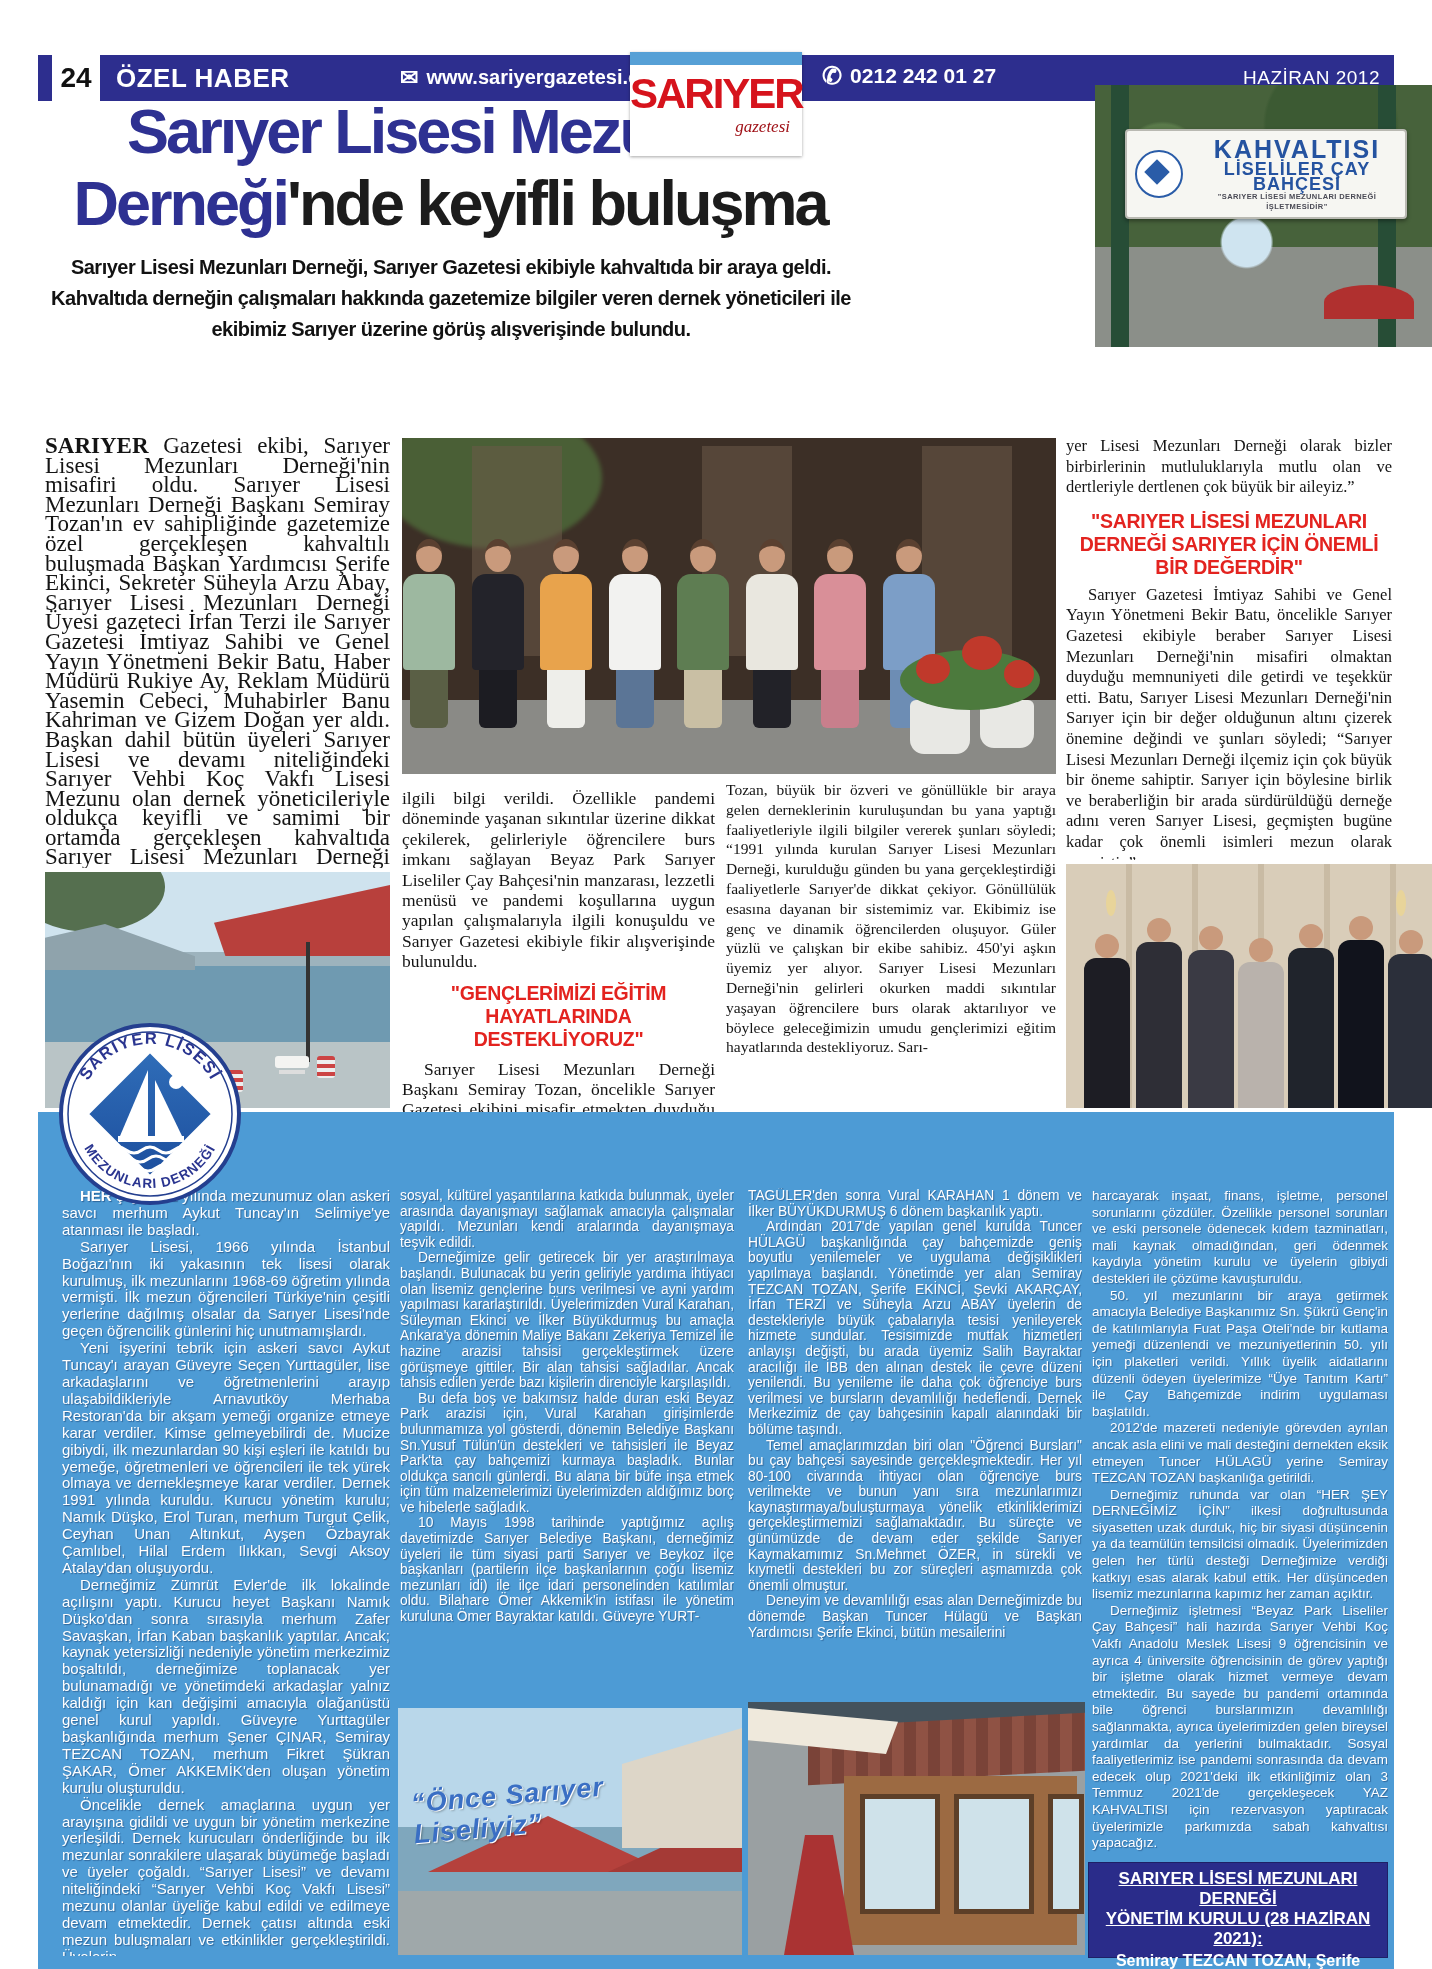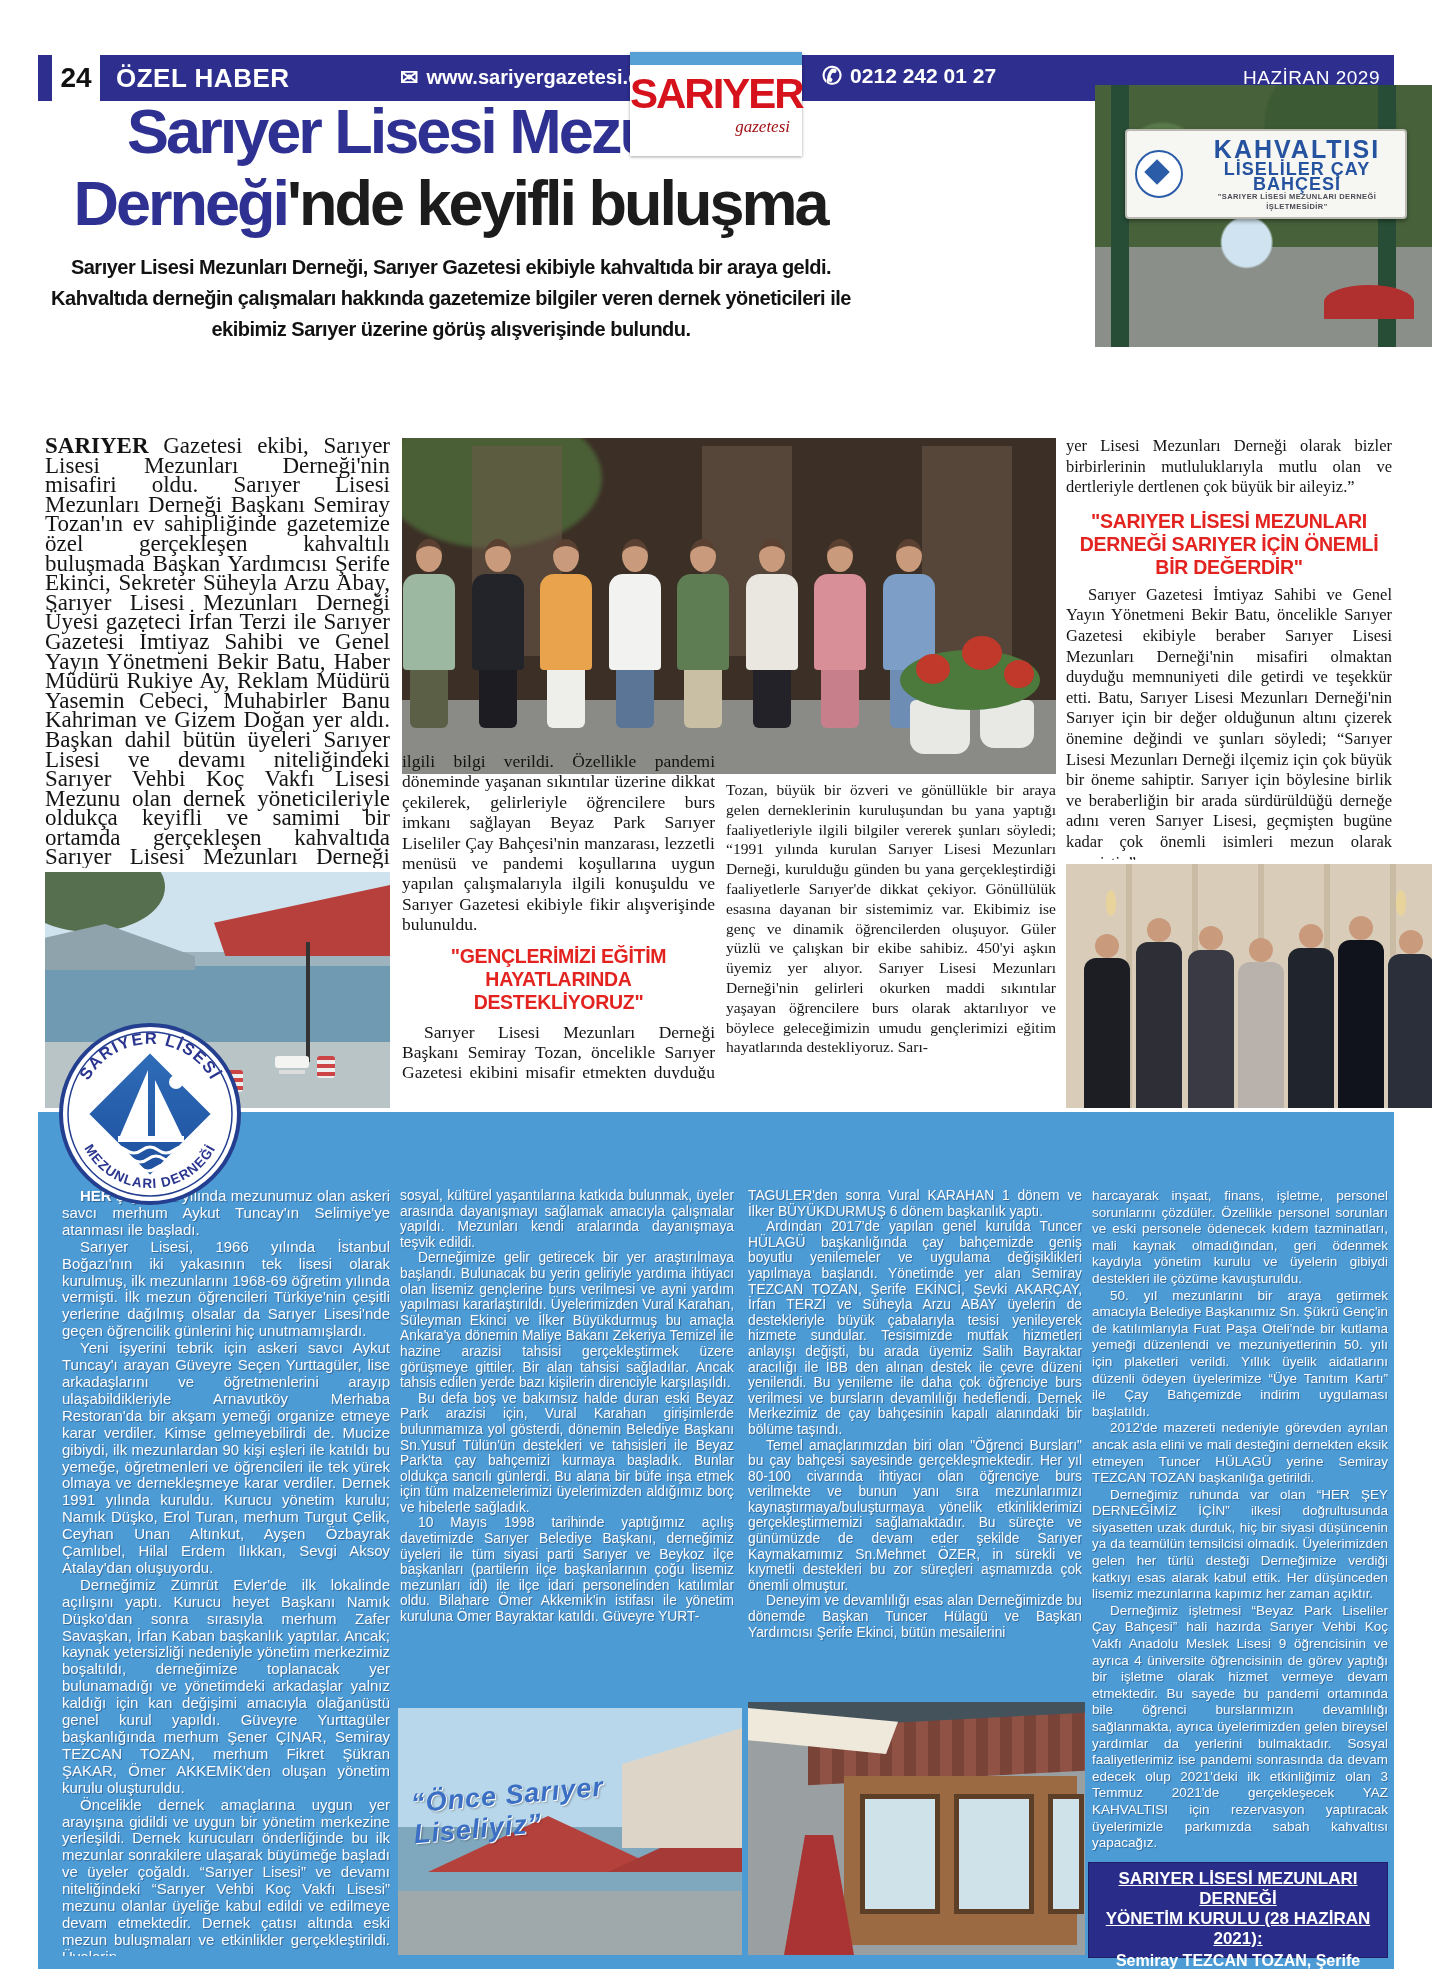--- a/index.html
+++ b/index.html
@@ -134,21 +134,21 @@
   <div class="topbar">
     <span class="sec">ÖZEL HABER</span>
     <span class="webgrp">
       <span class="webicon">✉</span>
       <span>www.sariyergazetesi.com</span>
     </span>
     <span class="phonegrp">
       <span class="phoneicon">✆</span>
       <span>0212 242 01 27</span>
     </span>
-    <span class="datelbl">HAZİRAN 2029</span>
+    <span class="datelbl">HAZİRAN 2012</span>
   </div>
   <div class="masthead">
     <div class="strip"></div>
     <div class="big">SARIYER</div>
     <div class="script">gazetesi</div>
   </div>
 
   <div class="hl blue" style="top:96px;">Sarıyer Lisesi Mezunları</div>
   <div class="hl" style="top:168px;"><span class="blue">Derneği</span><span class="dark">'nde keyifli buluşma</span></div>
   <div class="standfirst">Sarıyer Lisesi Mezunları Derneği, Sarıyer Gazetesi ekibiyle kahvaltıda bir araya geldi. Kahvaltıda derneğin çalışmaları hakkında gazetemize bilgiler veren dernek yöneticileri ile ekibimiz Sarıyer üzerine görüş alışverişinde bulundu.</div>
@@ -221,21 +221,21 @@
     <div class="planter">
       <div class="pot" style="left:10px;bottom:0;width:60px;height:54px;"></div>
       <div class="pot" style="left:80px;bottom:6px;width:54px;height:48px;"></div>
       <div class="greens" style="left:0;bottom:44px;width:140px;height:60px;"></div>
       <div class="bloom" style="left:16px;bottom:70px;width:34px;height:30px;"></div>
       <div class="bloom" style="left:62px;bottom:84px;width:40px;height:34px;"></div>
       <div class="bloom" style="left:104px;bottom:66px;width:30px;height:28px;"></div>
     </div>
   </div>
 
-  <div class="acol" style="left:402px;top:751px;width:313px;height:328px;font-size:17.5px;line-height:20.4px;">
+  <div class="acol" style="left:402px;top:788px;width:313px;height:328px;font-size:17.5px;line-height:20.4px;">
     <p>ilgili bilgi verildi. Özellikle pandemi döneminde yaşanan sıkıntılar üzerine dikkat çekilerek, gelirleriyle öğrencilere burs imkanı sağlayan Beyaz Park Sarıyer Liseliler Çay Bahçesi'nin manzarası, lezzetli menüsü ve pandemi koşullarına uygun yapılan çalışmalarıyla ilgili konuşuldu ve Sarıyer Gazetesi ekibiyle fikir alışverişinde bulunuldu.</p>
     <p class="redhead" style="margin:10px 0 8px;font-size:19.5px;line-height:23px;">"GENÇLERİMİZİ EĞİTİM HAYATLARINDA DESTEKLİYORUZ"</p>
     <p class="ind">Sarıyer Lisesi Mezunları Derneği Başkanı Semiray Tozan, öncelikle Sarıyer Gazetesi ekibini misafir etmekten duyduğu memnuniyeti dile getirdi. Sarıyer Lisesi mezunu olan</p>
   </div>
 
   <div class="acol" style="left:726px;top:780px;width:330px;height:330px;font-size:15.5px;line-height:19.8px;">
     <p>Tozan, büyük bir özveri ve gönüllükle bir araya gelen derneklerinin kuruluşundan bu yana yaptığı faaliyetleriyle ilgili bilgiler vererek şunları söyledi; “1991 yılında kurulan Sarıyer Lisesi Mezunları Derneği, kurulduğu günden bu yana gerçekleştirdiği faaliyetlerle Sarıyer'de dikkat çekiyor. Gönüllülük esasına dayanan bir sistemimiz var. Ekibimiz ise genç ve dinamik öğrencilerden oluşuyor. Güler yüzlü ve çalışkan bir ekibe sahibiz. 450'yi aşkın üyemiz yer alıyor. Sarıyer Lisesi Mezunları Derneği'nin gelirleri okurken maddi sıkıntılar yaşayan öğrencilere burs olarak aktarılıyor ve böylece geleceğimizin umudu gençlerimizi eğitim hayatlarında destekliyoruz. Sarı-</p>
   </div>
 
   <div class="acol" style="left:1066px;top:436px;width:326px;height:424px;font-size:16.5px;line-height:20.6px;">

